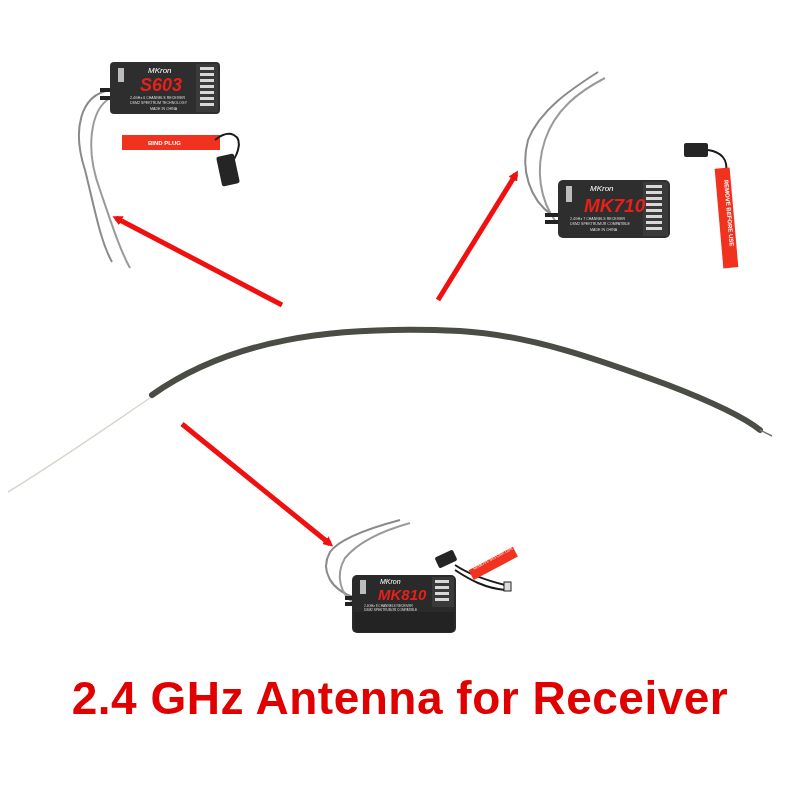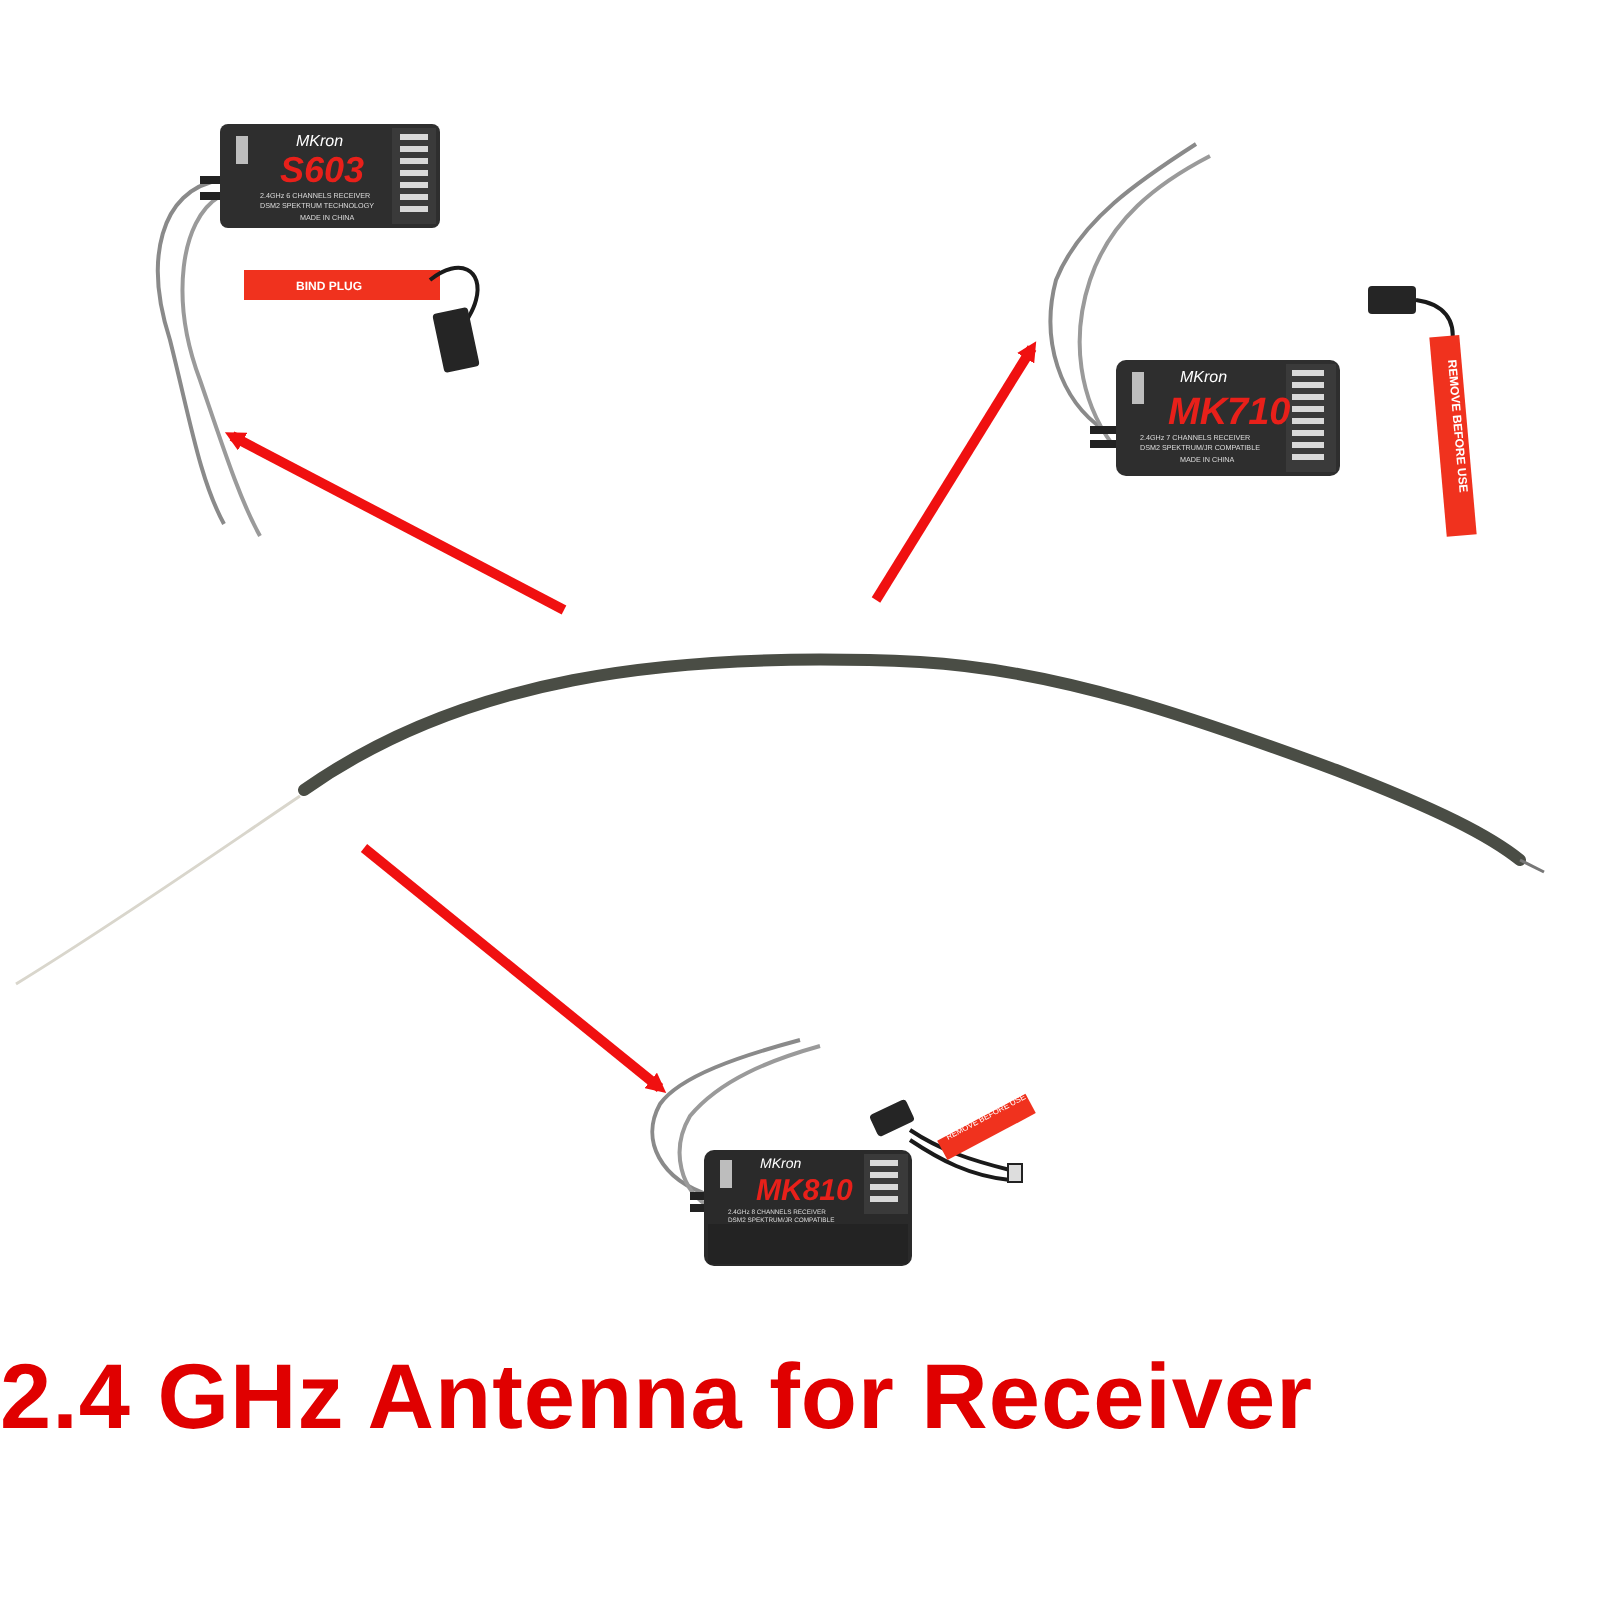--- a/index.html
+++ b/index.html
@@ -1,18 +1,18 @@
 <!DOCTYPE html>
 <html><head>
 <meta charset="utf-8">
 <style>
   html,body{margin:0;padding:0;background:#ffffff;}
   body{width:800px;height:800px;position:relative;overflow:hidden;font-family:"Liberation Sans",sans-serif;}
   svg{position:absolute;left:0;top:0;}
-  .caption{position:absolute;left:0;top:668px;width:800px;font-family:"Liberation Sans",sans-serif;font-weight:bold;font-size:46px;color:#e00000;letter-spacing:0.5px;line-height:60px;}
+  .caption{position:absolute;left:0;top:668px;width:800px;text-align:center;font-family:"Liberation Sans",sans-serif;font-weight:bold;font-size:46px;color:#e00000;letter-spacing:0.5px;line-height:60px;}
   .lbl{font-family:"Liberation Sans",sans-serif;}
 </style>
 </head>
 <body>
 
 <svg width="800" height="800" viewBox="0 0 800 800">
   <defs>
     <marker id="ah" markerWidth="10" markerHeight="10" refX="6" refY="5" orient="auto" markerUnits="userSpaceOnUse">
       <path d="M0,0 L10,5 L0,10 z" fill="#f01010"></path>
     </marker>

